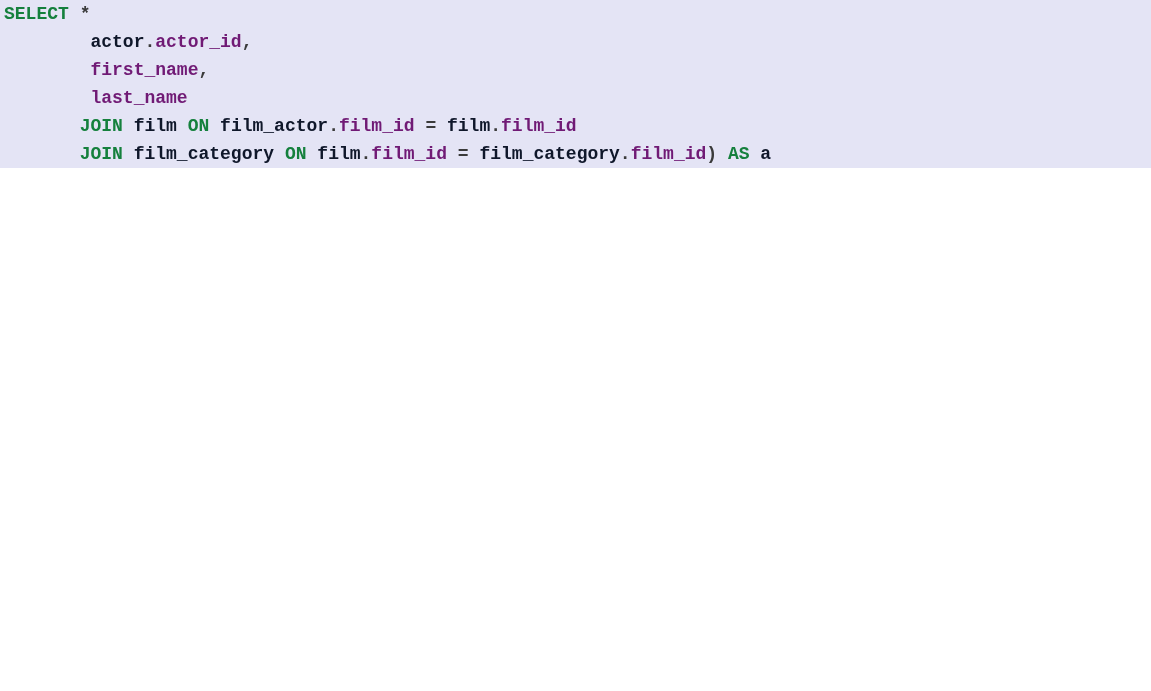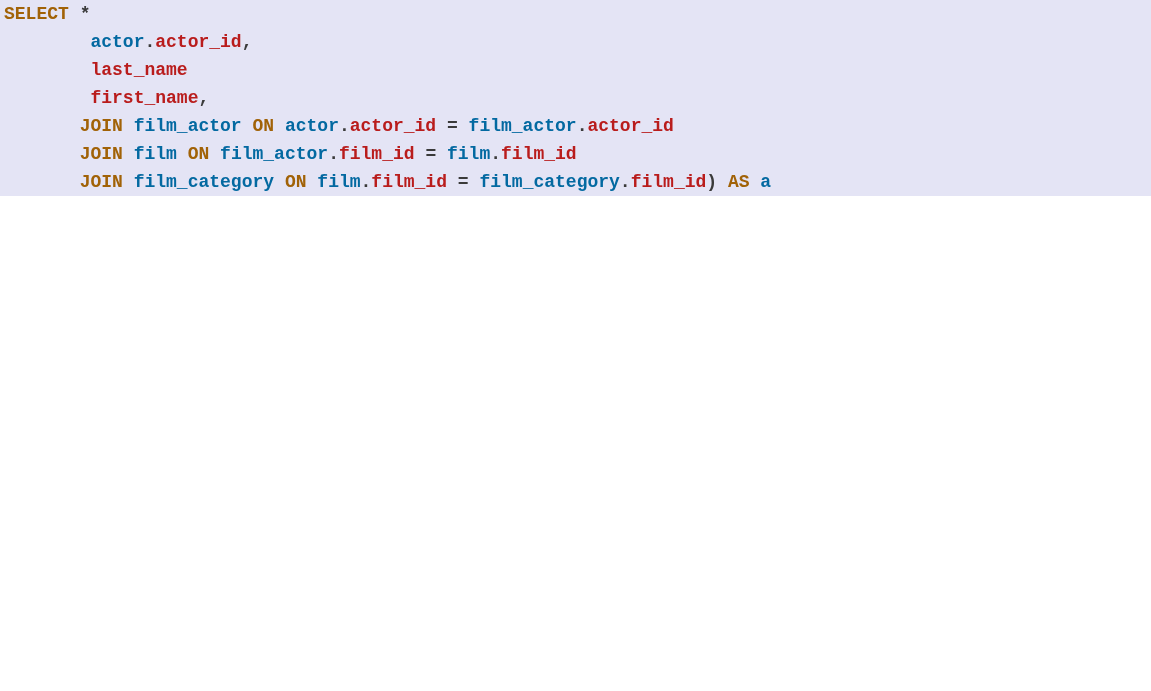--- a/index.html
+++ b/index.html
@@ -16,40 +16,39 @@
     width: 100%;
   }
   .line {
     white-space: pre;
     line-height: 28px;
     padding: 0 4px;
   }
   .bg-lavender { background-color: #e4e4f5; }
   .bg-yellow   { background-color: #fdfbe2; }
 
-  .kw   { color: #a16207; }   
-  .ident{ color: #0369a1; }   
-  .col  { color: #b91c1c; }   
+  .kw   { color: #15803d; }   
+  .ident{ color: #0f172a; }   
+  .col  { color: #701a75; }   
   .op   { color: #3a3a3a; }   
   .star { color: #3a3a3a; }
 </style>
 </head>
 <body>
 
 <div class="editor">
 
   <div class="line bg-lavender"><span class="kw">SELECT</span> <span class="star">*</span></div>
 
 
   <div class="line bg-lavender">        <span class="ident">actor</span><span class="op">.</span><span class="col">actor_id</span><span class="op">,</span></div>
 
+  <div class="line bg-lavender">        <span class="col">first_name</span><span class="op">,</span></div>
+
   <div class="line bg-lavender">        <span class="col">last_name</span></div>
 
-  <div class="line bg-lavender">        <span class="col">first_name</span><span class="op">,</span></div>
 
-
-  <div class="line bg-lavender">       <span class="kw">JOIN</span> <span class="ident">film_actor</span> <span class="kw">ON</span> <span class="ident">actor</span><span class="op">.</span><span class="col">actor_id</span> <span class="op">=</span> <span class="ident">film_actor</span><span class="op">.</span><span class="col">actor_id</span></div>
 
   <div class="line bg-lavender">       <span class="kw">JOIN</span> <span class="ident">film</span> <span class="kw">ON</span> <span class="ident">film_actor</span><span class="op">.</span><span class="col">film_id</span> <span class="op">=</span> <span class="ident">film</span><span class="op">.</span><span class="col">film_id</span></div>
 
   <div class="line bg-lavender">       <span class="kw">JOIN</span> <span class="ident">film_category</span> <span class="kw">ON</span> <span class="ident">film</span><span class="op">.</span><span class="col">film_id</span> <span class="op">=</span> <span class="ident">film_category</span><span class="op">.</span><span class="col">film_id</span><span class="op">)</span> <span class="kw">AS</span> <span class="ident">a</span></div>
 
 </div>
 
 </body></html>

